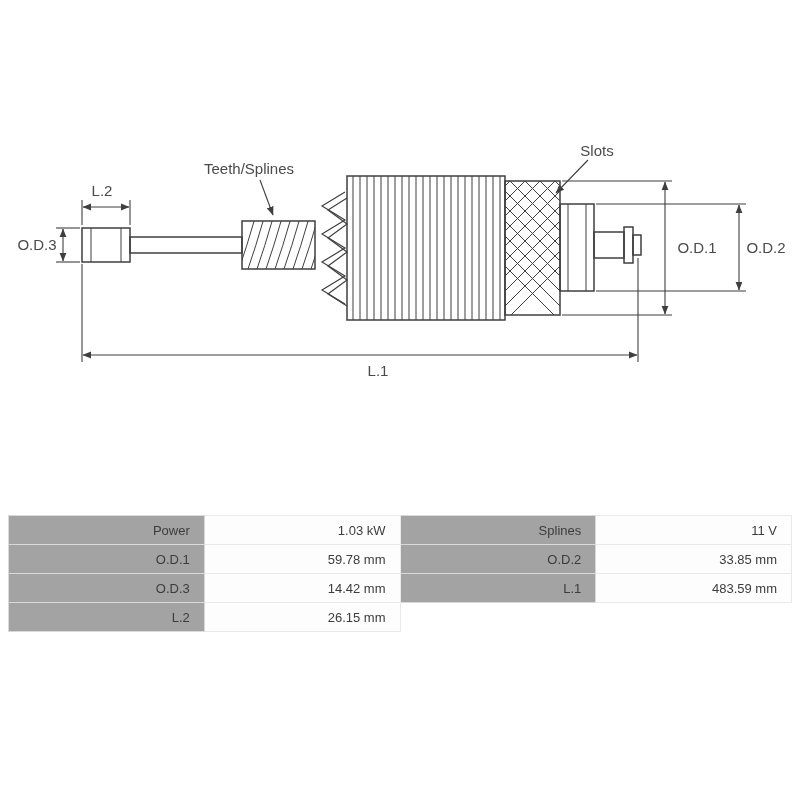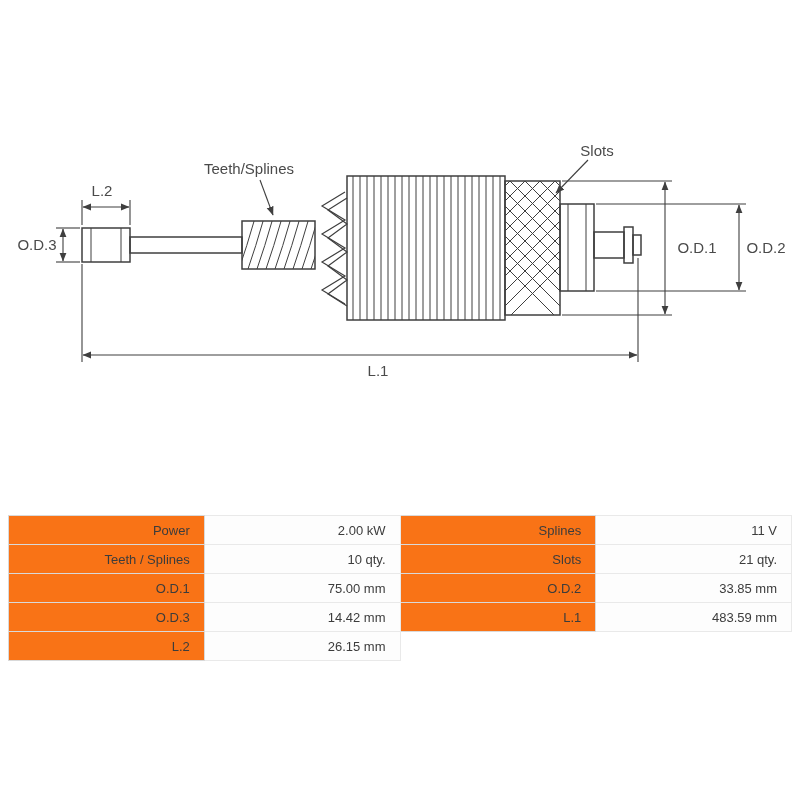--- a/index.html
+++ b/index.html
@@ -35,21 +35,21 @@
   }
   table.spec td {
     border: 1px solid #e9e9e9;
     padding: 6px 14px;
     text-align: right;
     height: 16px;
     white-space: nowrap;
     overflow: hidden;
   }
   table.spec td.lbl {
-    background: #f97316;
+    background: #a3a3a3;
     border-color: #d9d9d9;
   }
   table.spec td.val {
     background: #fdfdfd;
   }
   table.spec td.empty {
     background: transparent;
     border: none;
   }
 </style>
@@ -197,33 +197,27 @@
         <text x="378" y="376" text-anchor="middle">L.1</text>
       </g>
     </svg>
   </div>
 
   <div class="spec-table-wrap">
     <table class="spec">
       <tbody>
         <tr>
           <td class="lbl">Power</td>
-          <td class="val">2.00 kW</td>
+          <td class="val">1.03 kW</td>
           <td class="lbl">Splines</td>
           <td class="val">11 V</td>
         </tr>
         <tr>
-          <td class="lbl">Teeth / Splines</td>
-          <td class="val">10 qty.</td>
-          <td class="lbl">Slots</td>
-          <td class="val">21 qty.</td>
-        </tr>
-        <tr>
           <td class="lbl">O.D.1</td>
-          <td class="val">75.00 mm</td>
+          <td class="val">59.78 mm</td>
           <td class="lbl">O.D.2</td>
           <td class="val">33.85 mm</td>
         </tr>
         <tr>
           <td class="lbl">O.D.3</td>
           <td class="val">14.42 mm</td>
           <td class="lbl">L.1</td>
           <td class="val">483.59 mm</td>
         </tr>
         <tr>

